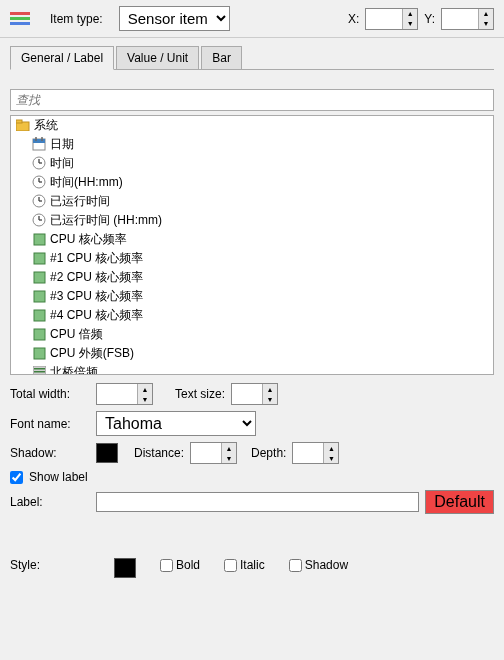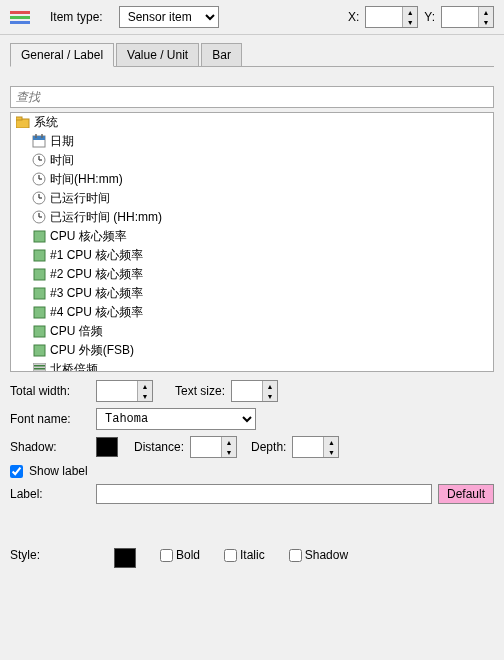--- a/index.html
+++ b/index.html
@@ -32,21 +32,21 @@
     }
     .toolbar-icon span:nth-child(1) { background: #e05050; }
     .toolbar-icon span:nth-child(2) { background: #50c050; }
     .toolbar-icon span:nth-child(3) { background: #5080e0; }
     .item-type-label {
       margin-right: 4px;
       color: #000000;
     }
     .select-dropdown {
       padding: 2px 4px;
-      font-size: 12px;
+      font-size: 15px;
       font-family: Tahoma, Arial, sans-serif;
       border: 1px solid #888;
       background: white;
       min-width: 100px;
     }
     .coord-group {
       display: flex;
       align-items: center;
       gap: 6px;
       margin-left: auto;
@@ -148,22 +148,22 @@
       align-items: center;
       margin-bottom: 6px;
       gap: 6px;
     }
     .form-label {
       min-width: 80px;
       color: #000;
     }
     .font-dropdown {
       padding: 2px 4px;
-      font-size: 12px;
-      font-family: Liberation Mono, monospace;
+      font-size: 16px;
+      font-family: Liberation Sans, sans-serif;
       border: 1px solid #888;
       background: white;
       min-width: 160px;
     }
     .color-swatch {
       width: 22px;
       height: 20px;
       background: #000;
       border: 1px solid #555;
       cursor: pointer;
@@ -176,24 +176,24 @@
     }
     .label-input {
       border: 1px solid #888;
       padding: 2px 4px;
       font-size: 12px;
       font-family: Tahoma, Arial, sans-serif;
       flex: 1;
     }
     .default-btn {
       padding: 2px 8px;
-      font-size: 12px;
+      font-size: 16px;
       font-family: Tahoma, Arial, sans-serif;
       border: 1px solid #888;
-      background: #f9a8d4;
+      background: #ef4444;
       cursor: pointer;
     }
     .style-row {
       display: flex;
       align-items: flex-start;
       gap: 24px;
       margin-top: 44px;
     }
     .style-checkbox-label {
       display: flex;

